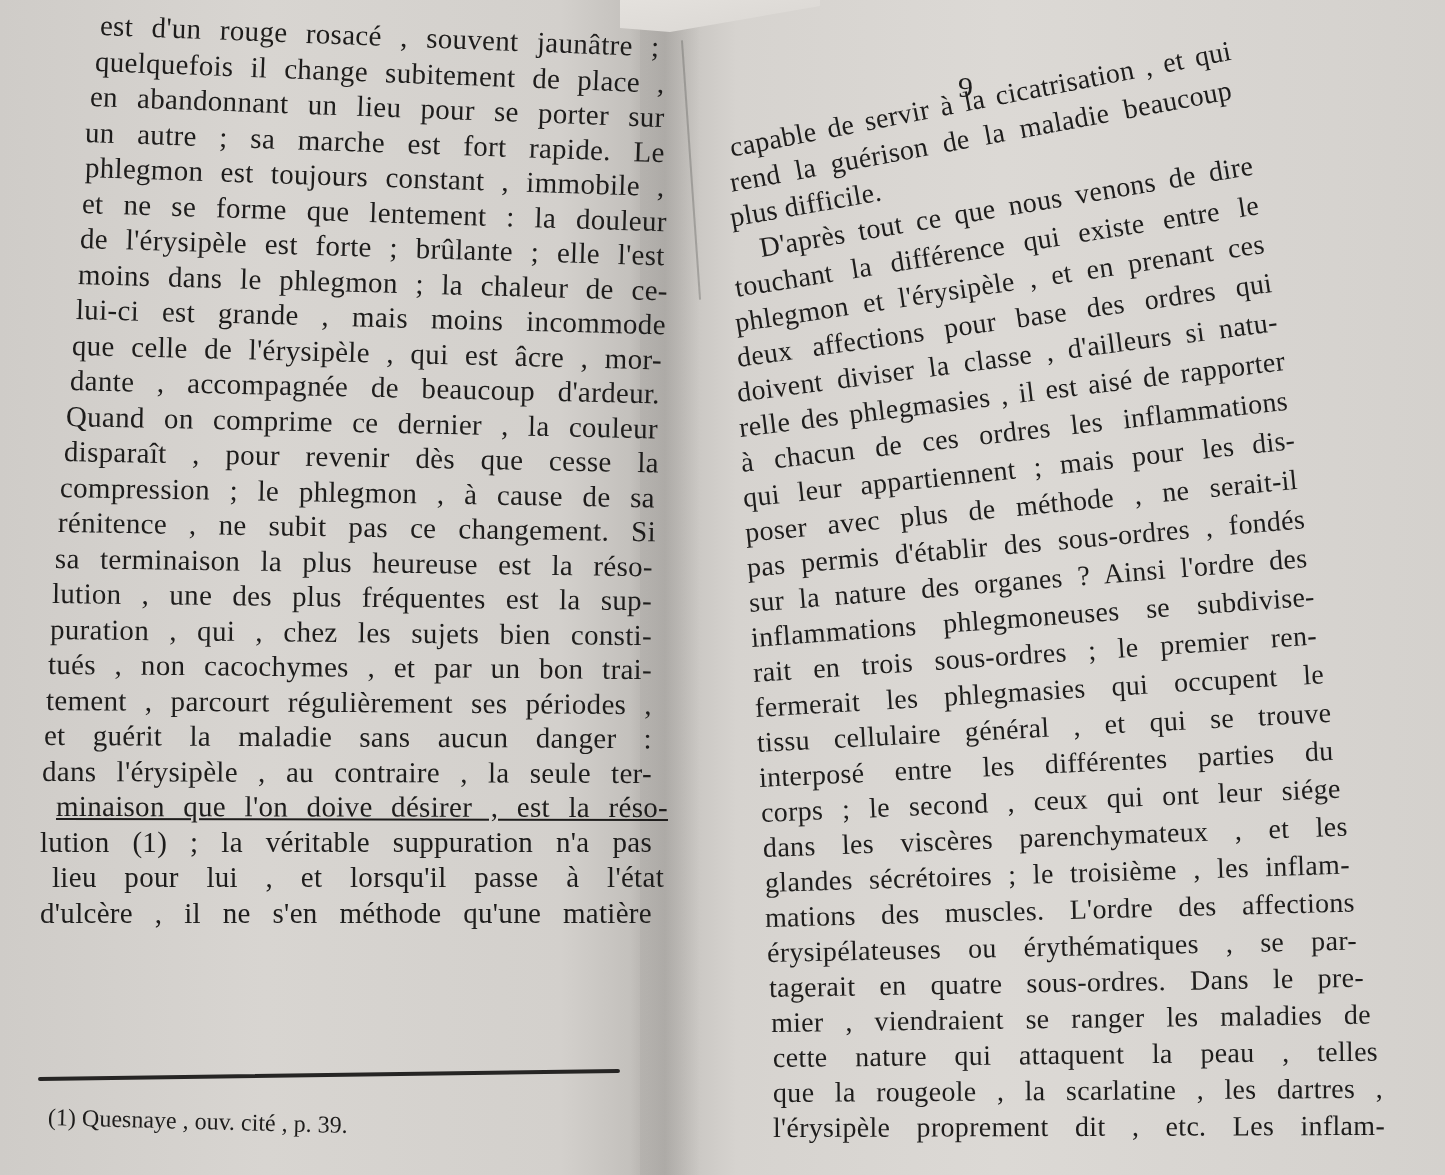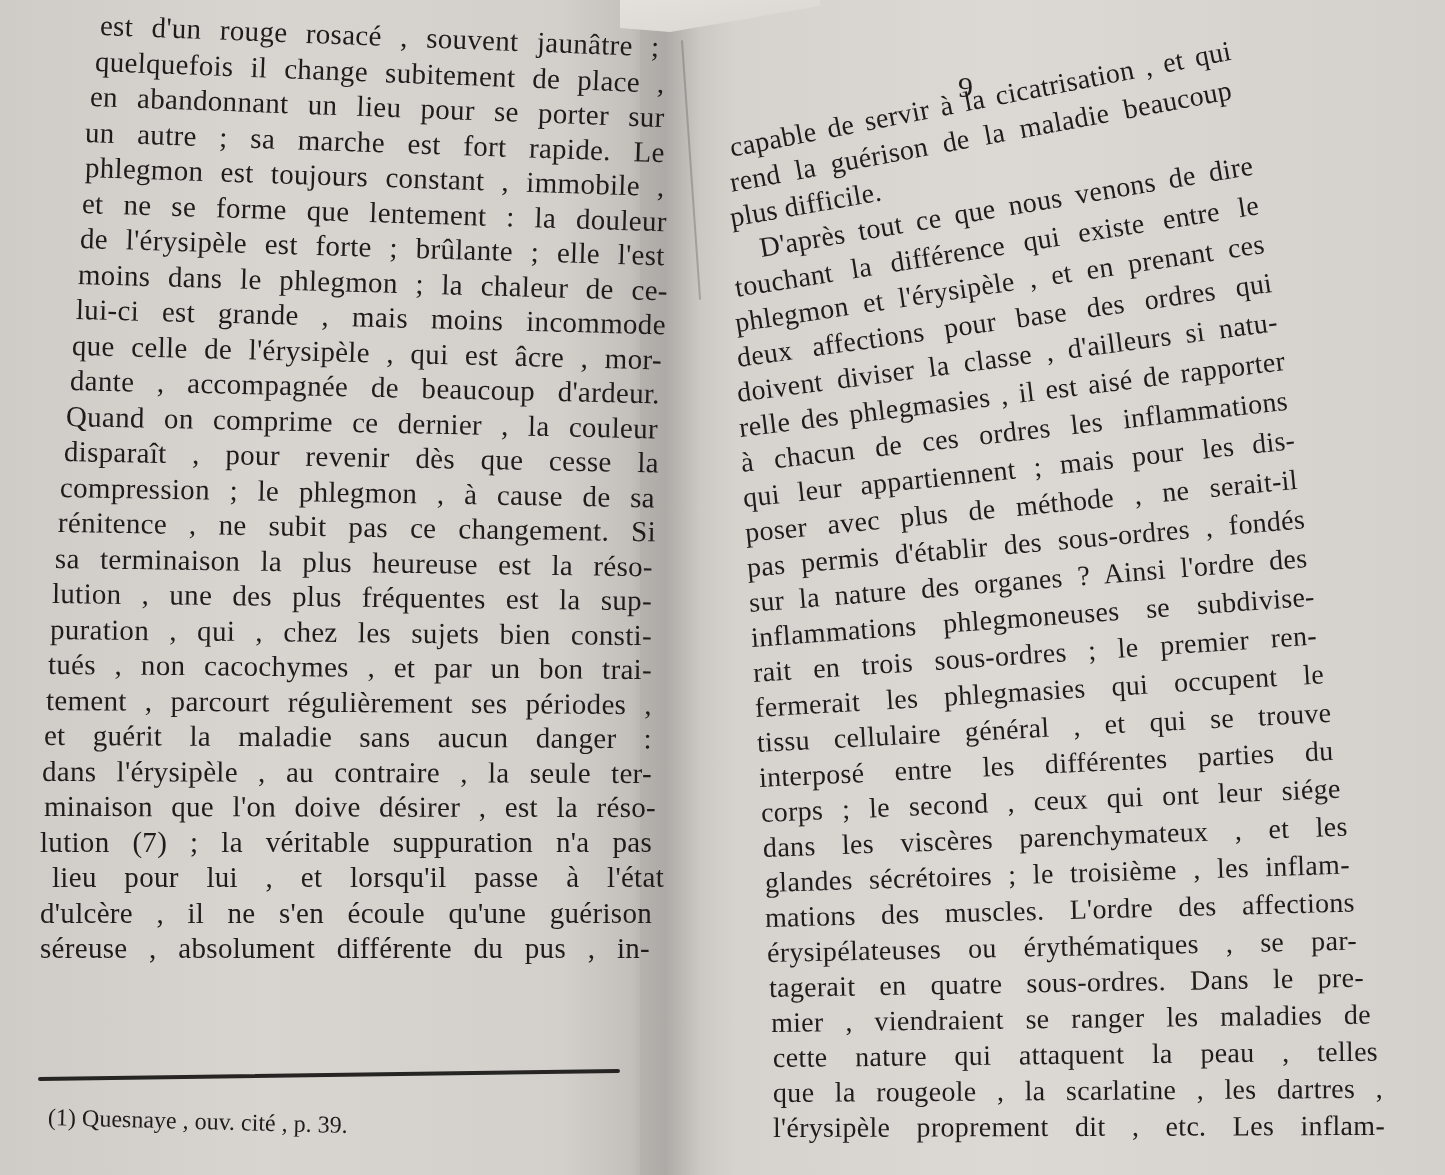--- a/index.html
+++ b/index.html
@@ -93,25 +93,24 @@
     <span class="line" style="transform: rotate(1.1deg); width:595px; margin-left:24px;">disparaît , pour revenir dès que cesse la</span>
     <span class="line" style="transform: rotate(1.0deg); width:595px; margin-left:20px;">compression ; le phlegmon , à cause de sa</span>
     <span class="line" style="transform: rotate(0.9deg); width:598px; margin-left:18px;">rénitence , ne subit pas ce changement. Si</span>
     <span class="line" style="transform: rotate(0.8deg); width:598px; margin-left:15px;">sa terminaison la plus heureuse est la réso-</span>
     <span class="line" style="transform: rotate(0.7deg); width:600px; margin-left:12px;">lution , une des plus fréquentes est la sup-</span>
     <span class="line" style="transform: rotate(0.6deg); width:602px; margin-left:10px;">puration , qui , chez les sujets bien consti-</span>
     <span class="line" style="transform: rotate(0.5deg); width:604px; margin-left:8px;">tués , non cacochymes , et par un bon trai-</span>
     <span class="line" style="transform: rotate(0.4deg); width:606px; margin-left:6px;">tement , parcourt régulièrement ses périodes ,</span>
     <span class="line" style="transform: rotate(0.3deg); width:608px; margin-left:4px;">et guérit la maladie sans aucun danger :</span>
     <span class="line" style="transform: rotate(0.2deg); width:610px; margin-left:2px;">dans l'érysipèle , au contraire , la seule ter-</span>
-    <span class="line" style="transform: rotate(0.1deg); width:612px; margin-left:4px;">minaison que l'on doive désirer , est la réso-</span>
-    <span class="line" style="transform: rotate(0deg); width:612px; margin-left:0px;">lution (7) ; la véritable suppuration n'a pas</span>
+    <span class="line" style="transform: rotate(0.1deg); width:612px; margin-left:16px;text-decoration:underline;">minaison que l'on doive désirer , est la réso-</span>
+    <span class="line" style="transform: rotate(0deg); width:612px; margin-left:0px;">lution (1) ; la véritable suppuration n'a pas</span>
     <span class="line" style="transform: rotate(0deg); width:612px; margin-left:12px;">lieu pour lui , et lorsqu'il passe à l'état</span>
-    <span class="line" style="transform: rotate(0deg); width:612px; margin-left:0px;">d'ulcère , il ne s'en écoule qu'une guérison</span>
-    <span class="line" style="transform: rotate(0deg); width:610px; margin-left:0px;">séreuse , absolument différente du pus , in-</span>
+    <span class="line" style="transform: rotate(0deg); width:612px; margin-left:0px;">d'ulcère , il ne s'en méthode qu'une matière</span>
   </div>
 
   <div class="footnote-rule"></div>
   <div class="footnote">(1) Quesnaye , ouv. cité , p. 39.</div>
 
   <div class="page-number">9</div>
 
   <div class="right-text">
     <span class="line" style="transform: rotate(-11deg); width:510px; margin-left:5px; margin-top:120px;">capable de servir à la cicatrisation , et qui</span>
     <span class="line" style="transform: rotate(-10.5deg); width:510px; margin-left:5px;">rend la guérison de la maladie beaucoup</span>

